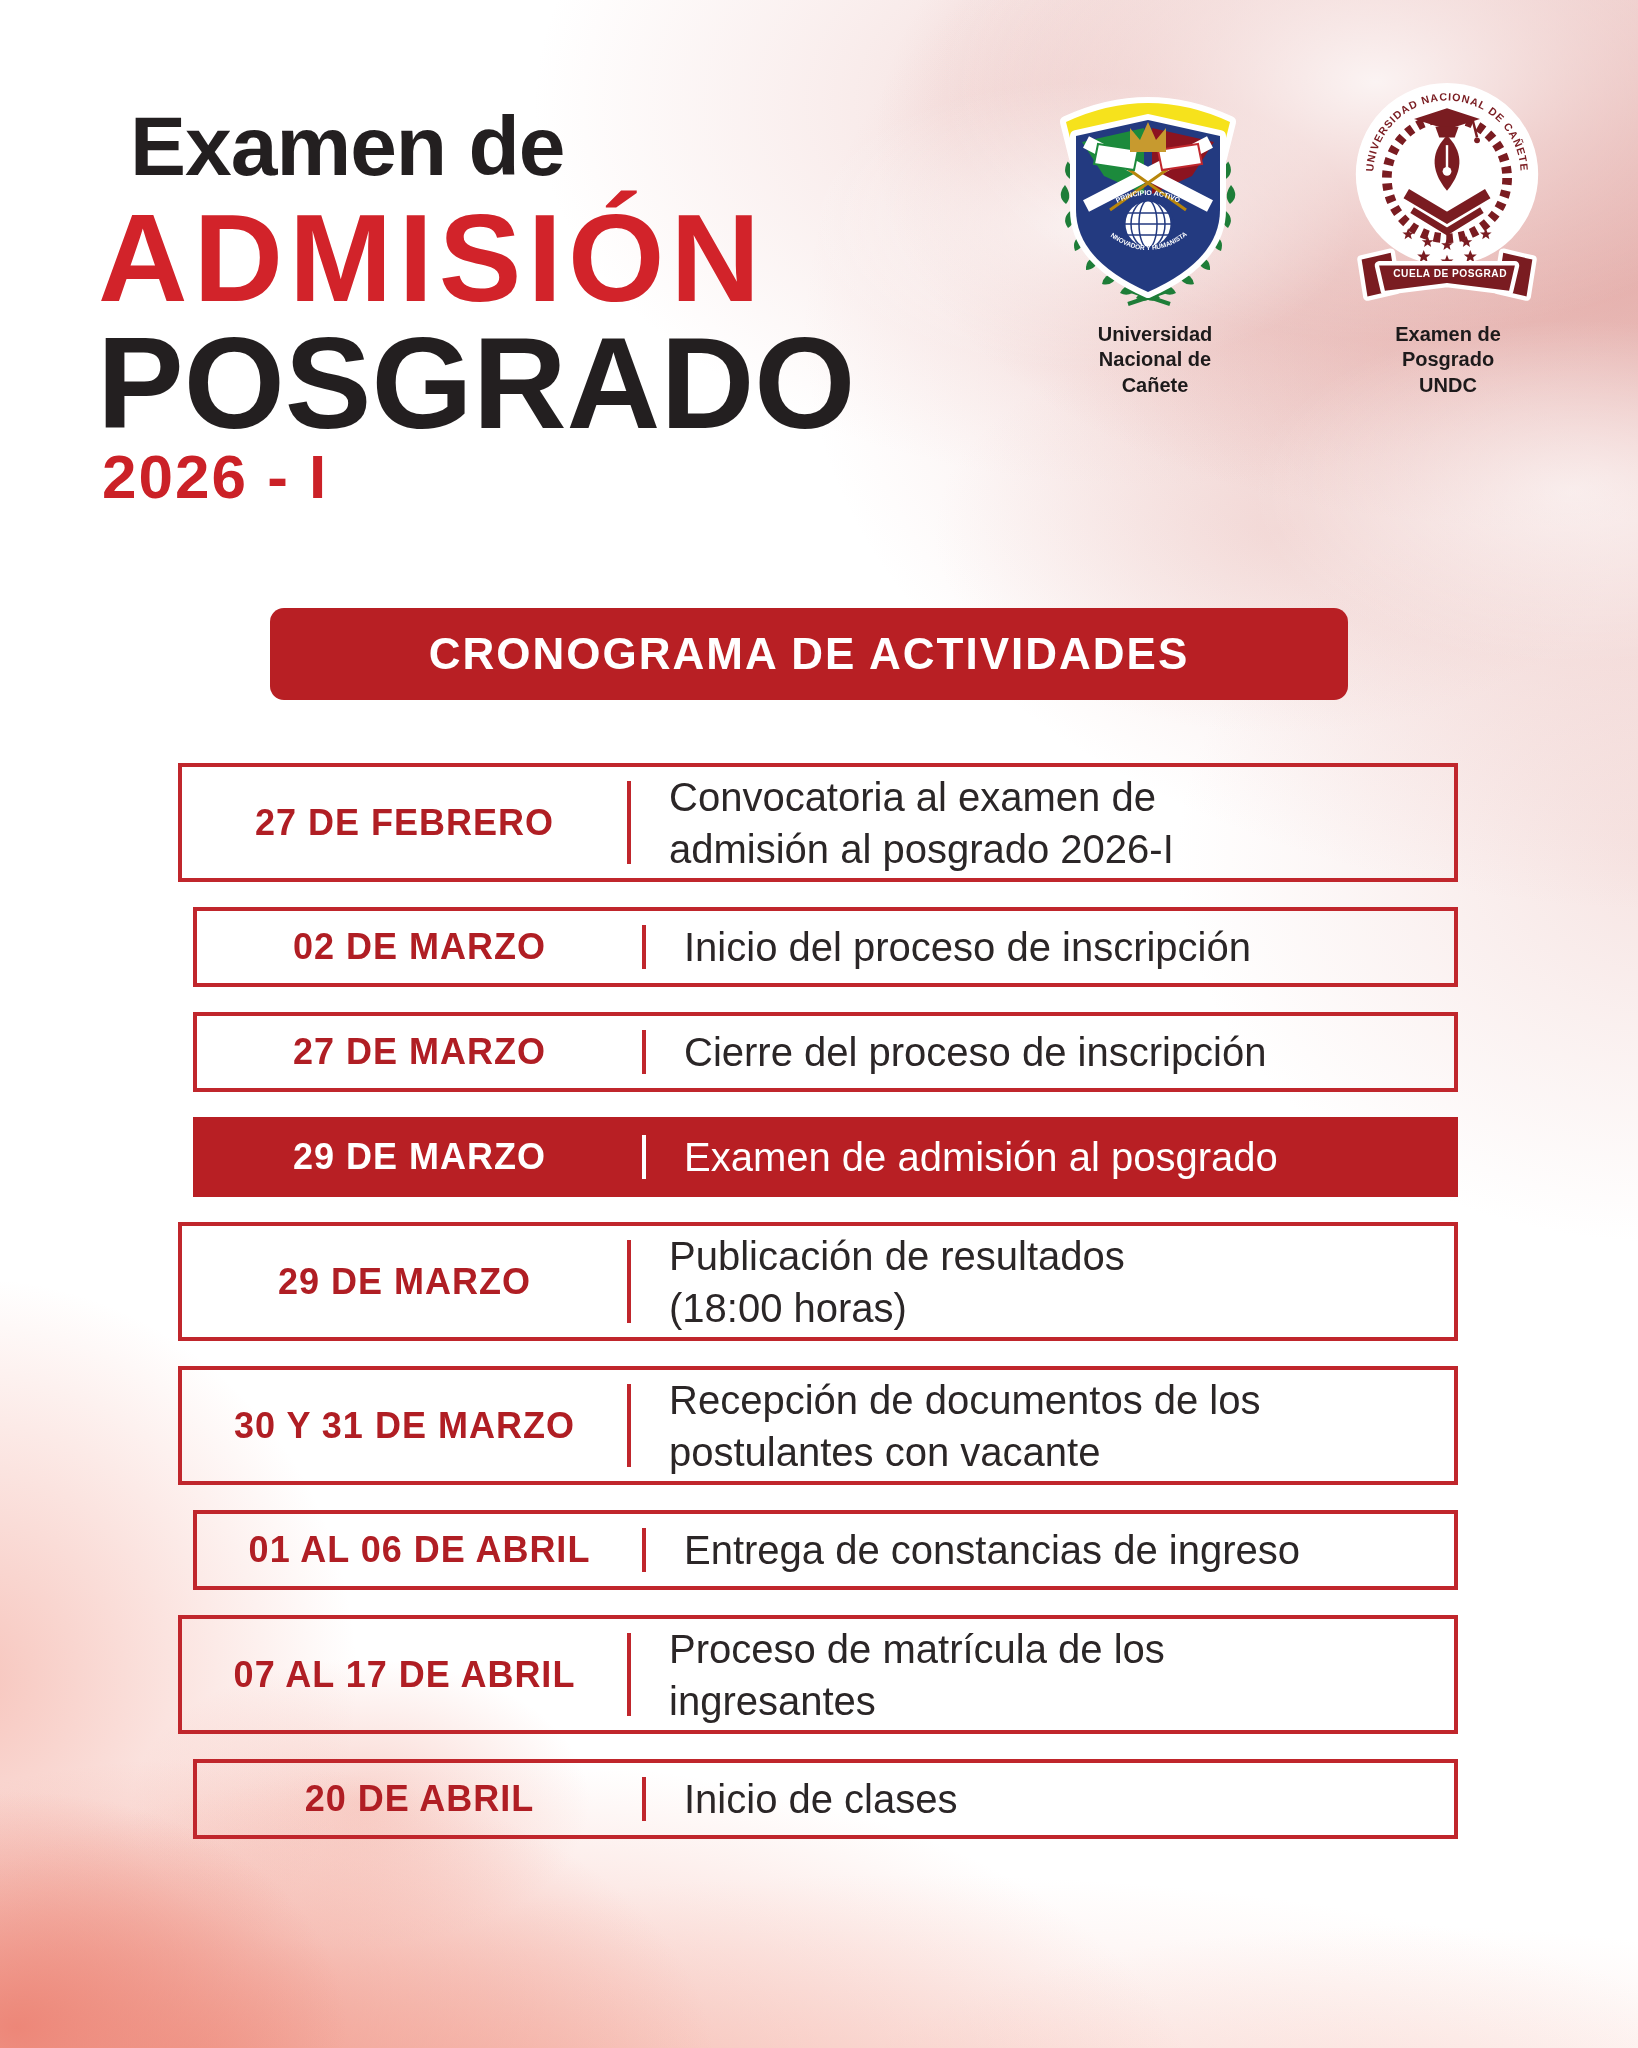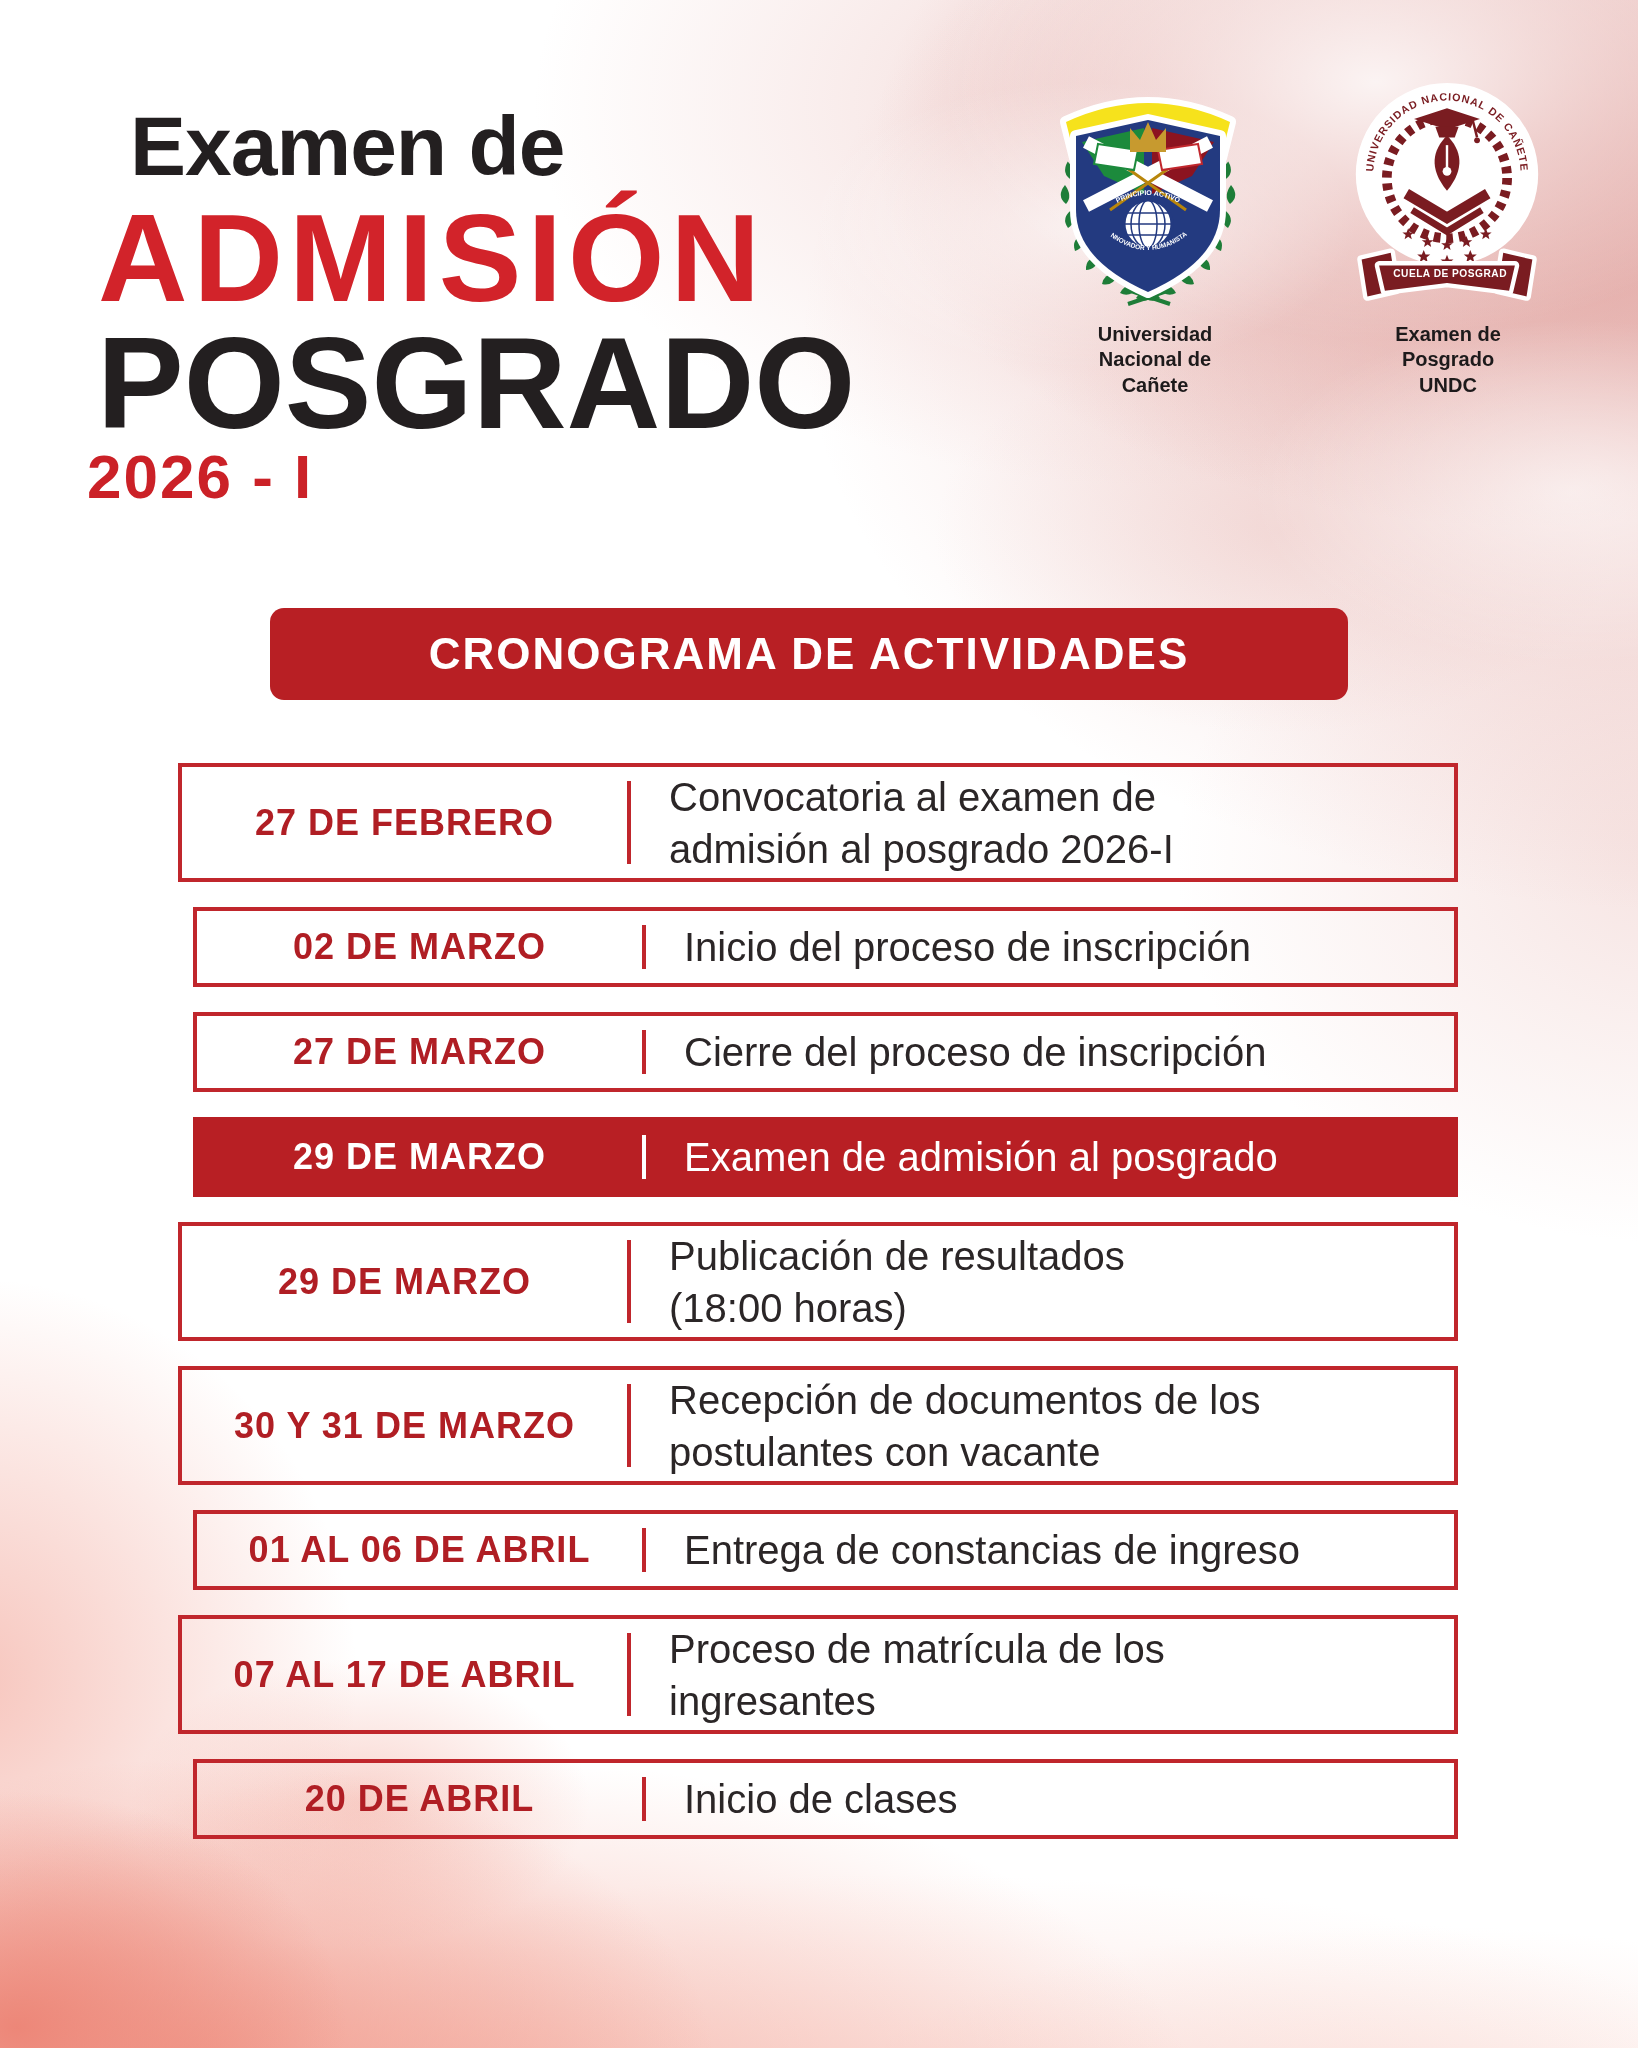--- a/index.html
+++ b/index.html
@@ -28,21 +28,21 @@
       radial-gradient(34% 28% at -2% 82%, rgba(241,158,144,.6), transparent 70%),
       radial-gradient(20% 10% at 22% 88%, rgba(244,176,164,.55), transparent 70%),
       radial-gradient(70% 16% at 55% 104%, rgba(246,192,182,.5), transparent 78%),
       radial-gradient(46% 12% at 86% 103%, rgba(248,206,197,.45), transparent 75%);
   }
   
   .title-line{position:absolute;line-height:1;font-weight:bold;white-space:nowrap;}
   .t1{left:130px;top:104px;font-size:84px;color:#231f20;letter-spacing:-1px;}
   .t2{left:98px;top:196px;font-size:124px;color:#d2232a;letter-spacing:6px;}
   .t3{left:97px;top:318px;font-size:130px;color:#231f20;letter-spacing:0;}
-  .t4{left:87px;top:446px;font-size:62px;color:#cb2127;letter-spacing:2px;}
+  .t4{left:102px;top:446px;font-size:62px;color:#cb2127;letter-spacing:2px;}
   
   .logo{position:absolute;}
   .crest{left:1048px;top:64px;width:200px;height:248px;}
   .seal{left:1350px;top:56px;width:194px;height:252px;}
   .logo-caption{
     position:absolute;width:260px;top:322px;text-align:center;font-weight:bold;
     font-size:20px;line-height:1.27;color:#1d1a1b;white-space:pre-line;
   }
   .cap1{left:1025px;}
   .cap2{left:1318px;}

